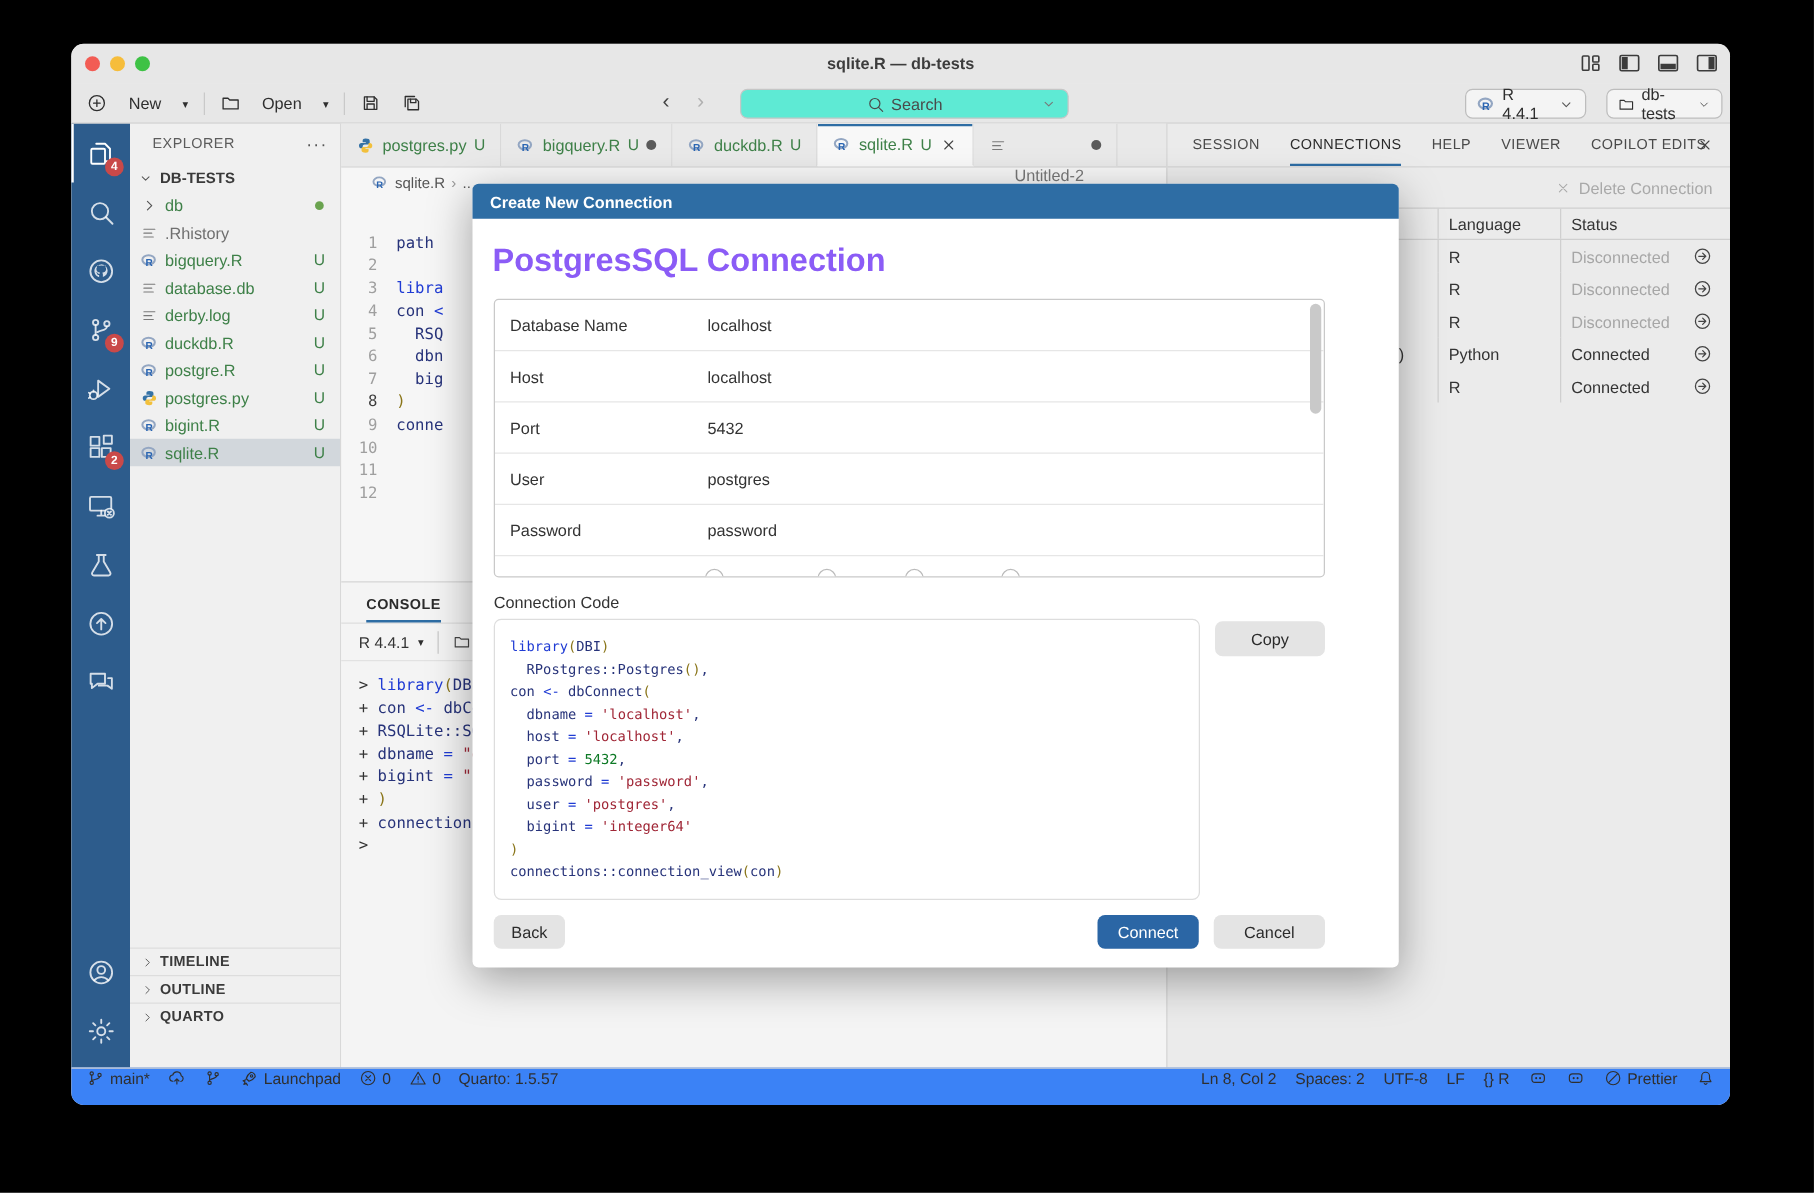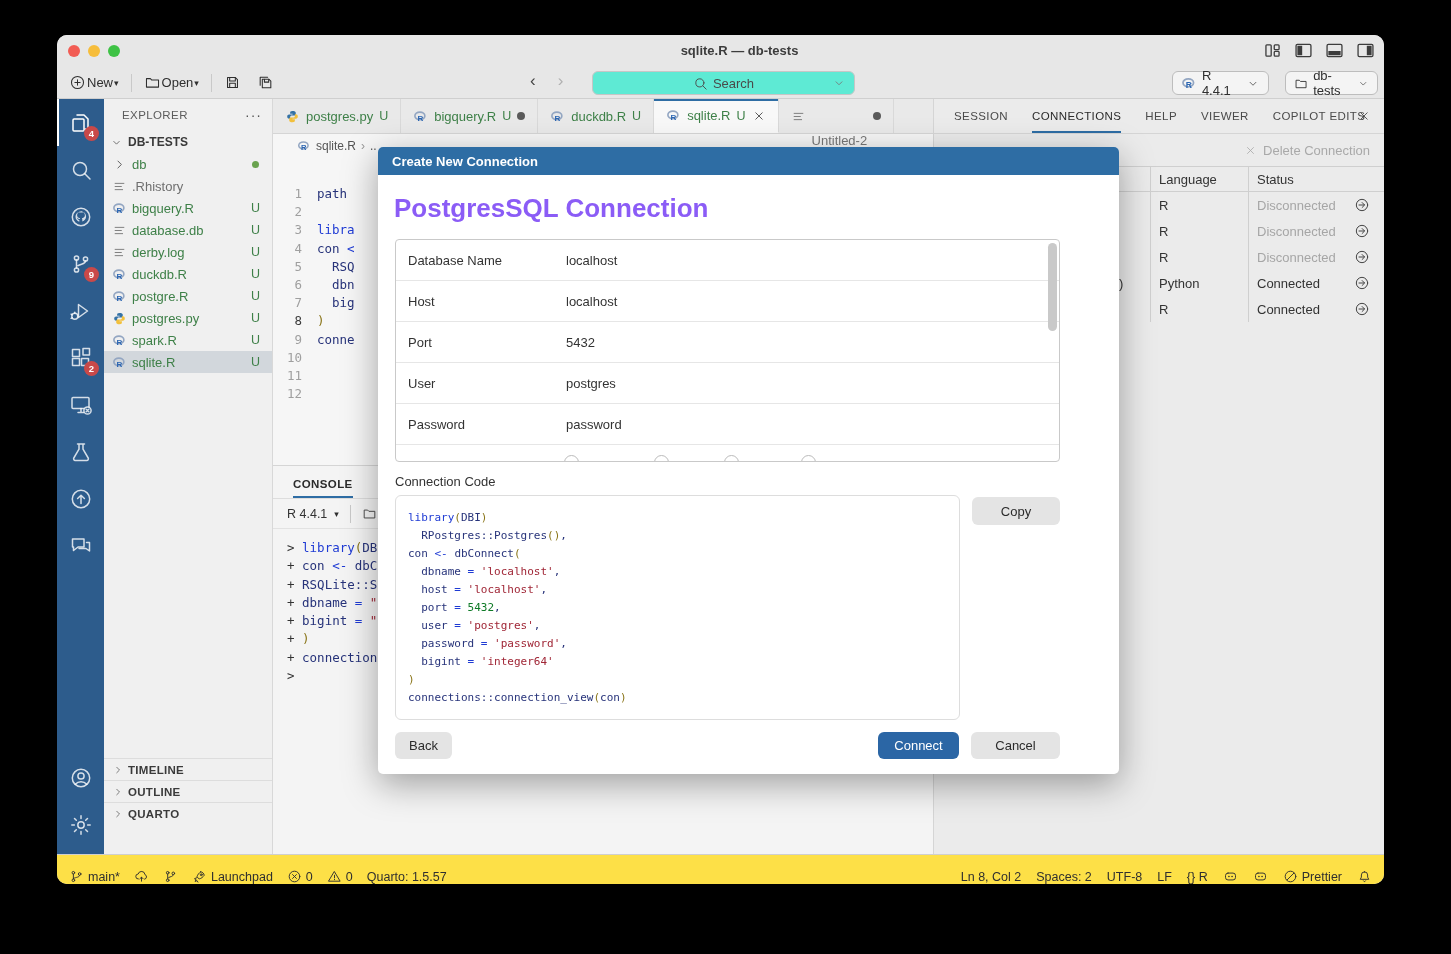--- a/index.html
+++ b/index.html
@@ -5,27 +5,27 @@
   * { margin:0; padding:0; box-sizing:border-box; }
   html,body { width:1451px; height:954px; background:#000; font-family:"Liberation Sans",sans-serif; overflow:hidden; }
   #window { position:absolute; left:57px; top:35px; width:1327px; height:849px; background:#ececec; border-radius:10px; overflow:hidden; box-shadow:0 18px 60px rgba(0,0,0,.55); }
 
   
   #titlebar { position:absolute; left:0; top:0; width:100%; height:32px; background:#e7e7e7; }
   .traffic { position:absolute; top:10px; width:12px; height:12px; border-radius:50%; }
   #t-close { left:11px; background:#f25c54; }
   #t-min { left:31px; background:#f6bd3b; }
   #t-max { left:51px; background:#3ec245; }
-  #win-title { position:absolute; top:8px; width:100%; text-align:center; font-size:13px; font-weight:bold; color:#3c3c3c;margin-left:19px; }
+  #win-title { position:absolute; top:8px; width:100%; text-align:center; font-size:13px; font-weight:bold; color:#3c3c3c; }
   #layout-btns { position:absolute; right:8px; top:5px; display:flex; gap:10px; color:#3c3c3c; }
   #layout-btns .ic { width:21px; height:21px; }
 
   
   #toolbar { position:absolute; left:0; top:32px; width:100%; height:32px; background:#e7e7e7; border-bottom:1px solid #cfcfcf; display:flex; align-items:center; }
-  .tb-btn { display:flex; align-items:center; gap:1px; font-size:13px; color:#2f2f2f; padding:0 8px; height:26px; }
+  .tb-btn { display:flex; align-items:center; gap:17px; font-size:13px; color:#2f2f2f; padding:0 8px; height:26px; }
   .tb-caret { font-size:9px; color:#2f2f2f; }
   .tb-sep { width:1px; height:18px; background:#c9c9c9; margin:0 4px; }
   .ic { display:inline-flex; }
   .ic svg { width:100%; height:100%; fill:none; stroke:currentColor; stroke-width:1.5; stroke-linecap:round; stroke-linejoin:round; }
   .ic16 { width:17px; height:17px; }
   .ic14 { width:15px; height:15px; }
   #nav-arrows { position:absolute; left:473px; top:4px; display:flex; gap:22px; font-size:17px; }
   #nav-back { color:#444; } #nav-fwd { color:#b0b0b0; }
   #searchbox { position:absolute; left:535px; top:4px; width:263px; height:24px; background:#5eead4; border:1px solid #c6c6c6; border-radius:6px; display:flex; align-items:center; justify-content:center; gap:5px; font-size:13px; color:#4a4a4a; }
   #searchbox .chev { position:absolute; right:8px; color:#777; width:14px; height:14px; }
@@ -104,21 +104,21 @@
   .rp-hrow { display:flex; height:26px; align-items:center; border-bottom:1px solid #cfcfcf; border-top:1px solid #cfcfcf; }
   .rp-row { display:flex; height:26px; align-items:center; }
   .rp-c1 { width:217px; padding-left:146px; overflow:hidden; border-right:1px solid #cfcfcf; height:100%; display:flex; align-items:center; }
   .rp-c2 { width:98px; padding-left:8px; border-right:1px solid #cfcfcf; height:100%; display:flex; align-items:center; }
   .rp-c3 { flex:1; padding-left:8px; height:100%; display:flex; align-items:center; }
   .rp-c4 { width:30px; display:flex; align-items:center; }
   .rp-c4 .ic { width:16px; height:16px; color:#444; }
   .st-disc { color:#a6a6a6; }
 
   
-  #statusbar { position:absolute; left:0; bottom:0; width:100%; height:30px; background:#fde047; border-top:1px solid #cfcfcf; display:flex; align-items:flex-end; font-size:12.5px; color:#2f2f2f; padding:0 12px; }
+  #statusbar { position:absolute; left:0; bottom:0; width:100%; height:30px; background:#3b82f6; border-top:1px solid #cfcfcf; display:flex; align-items:flex-start; font-size:12.5px; color:#2f2f2f; padding:0 12px; }
   .sb-item { display:flex; align-items:center; gap:4px; margin-right:14px; }
   .sb-item .ic { width:15px; height:15px; }
   #sb-right { margin-left:auto; display:flex; align-items:center; }
   #sb-right .sb-item { margin-right:0; margin-left:15px; }
 
   
   #dialog { position:absolute; left:321px; top:112px; width:741px; height:627px; background:#fff; border-radius:5px; box-shadow:0 10px 35px rgba(0,0,0,.35); z-index:50; }
   #dlg-header { height:28px; background:#2e6da4; border-radius:5px 5px 0 0; display:flex; align-items:center; padding-left:14px; color:#fff; font-size:13px; font-weight:bold; }
   #dlg-title { position:absolute; left:16px; top:46px; font-size:26px; font-weight:bold; color:#8b5cf6; }
   #dlg-form { position:absolute; left:17px; top:92px; width:665px; height:223px; border:1px solid #c9c9c9; border-radius:4px; background:#fff; overflow:hidden; }
@@ -463,21 +463,21 @@
             <span class="green">postgres.py</span>
             <span class="git-u">U</span>
           </div>
           <div class="tree-row tree-file">
             <span class="ic fic">
               <svg viewBox="0 0 24 24">
                 <ellipse cx="11" cy="11" rx="8" ry="6" stroke="#93a6c2" stroke-width="2.6"></ellipse>
                 <text x="7" y="19" font-size="13" font-weight="bold" fill="#2a65b2" stroke="none" font-family="Liberation Sans">R</text>
               </svg>
             </span>
-            <span class="green">spark.R</span>
+            <span class="green">bigint.R</span>
             <span class="git-u">U</span>
           </div>
           <div class="tree-row tree-file selected">
             <span class="ic fic">
               <svg viewBox="0 0 24 24">
                 <ellipse cx="11" cy="11" rx="8" ry="6" stroke="#93a6c2" stroke-width="2.6"></ellipse>
                 <text x="7" y="19" font-size="13" font-weight="bold" fill="#2a65b2" stroke="none" font-family="Liberation Sans">R</text>
               </svg>
             </span>
             <span class="green">sqlite.R</span>
@@ -914,22 +914,22 @@
         </div>
     </div>
     <div id="dlg-code-label">Connection Code</div>
     <div id="dlg-codebox">
         <div class="dlg-codeline"><span class="cd-k">library</span><span class="cd-p">(</span><span class="cd-i">DBI</span><span class="cd-p">)</span></div>
         <div class="dlg-codeline"><span class="cd-i">  RPostgres::Postgres</span><span class="cd-p">()</span><span class="cd-i">,</span></div>
         <div class="dlg-codeline"><span class="cd-i">con </span><span class="cd-k">&lt;- </span><span class="cd-i">dbConnect</span><span class="cd-p">(</span></div>
         <div class="dlg-codeline"><span class="cd-i">  dbname </span><span class="cd-k">= </span><span class="cd-s">'localhost'</span><span class="cd-i">,</span></div>
         <div class="dlg-codeline"><span class="cd-i">  host </span><span class="cd-k">= </span><span class="cd-s">'localhost'</span><span class="cd-i">,</span></div>
         <div class="dlg-codeline"><span class="cd-i">  port </span><span class="cd-k">= </span><span class="cd-n">5432</span><span class="cd-i">,</span></div>
+        <div class="dlg-codeline"><span class="cd-i">  password </span><span class="cd-k">= </span><span class="cd-s">'password'</span><span class="cd-i">,</span></div>
         <div class="dlg-codeline"><span class="cd-i">  user </span><span class="cd-k">= </span><span class="cd-s">'postgres'</span><span class="cd-i">,</span></div>
-        <div class="dlg-codeline"><span class="cd-i">  password </span><span class="cd-k">= </span><span class="cd-s">'password'</span><span class="cd-i">,</span></div>
         <div class="dlg-codeline"><span class="cd-i">  bigint </span><span class="cd-k">= </span><span class="cd-s">'integer64'</span></div>
         <div class="dlg-codeline"><span class="cd-p">)</span></div>
         <div class="dlg-codeline"><span class="cd-i">connections::connection_view</span><span class="cd-p">(</span><span class="cd-i">con</span><span class="cd-p">)</span></div>
       </div>
     <button id="dlg-copy">Copy</button>
     <button class="dlg-btn" id="dlg-back">Back</button>
     <button class="dlg-btn" id="dlg-connect">Connect</button>
     <button class="dlg-btn" id="dlg-cancel">Cancel</button>
   </div>
 

